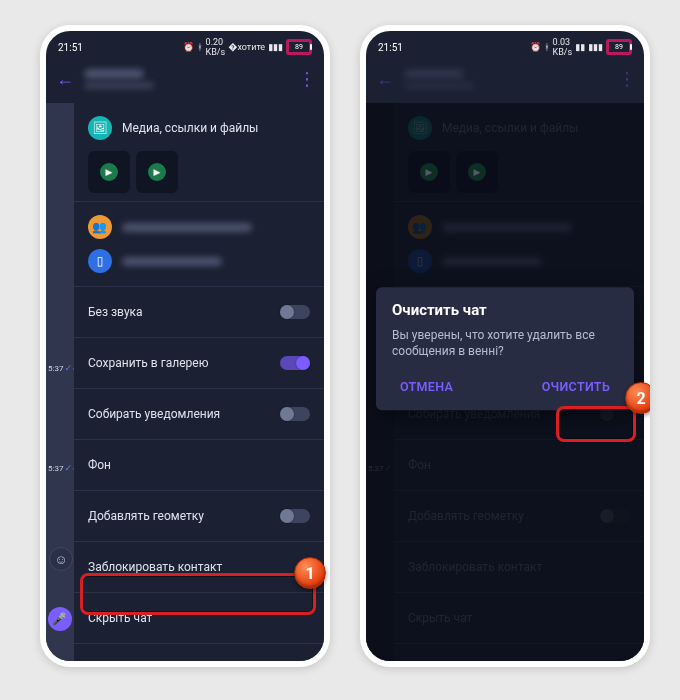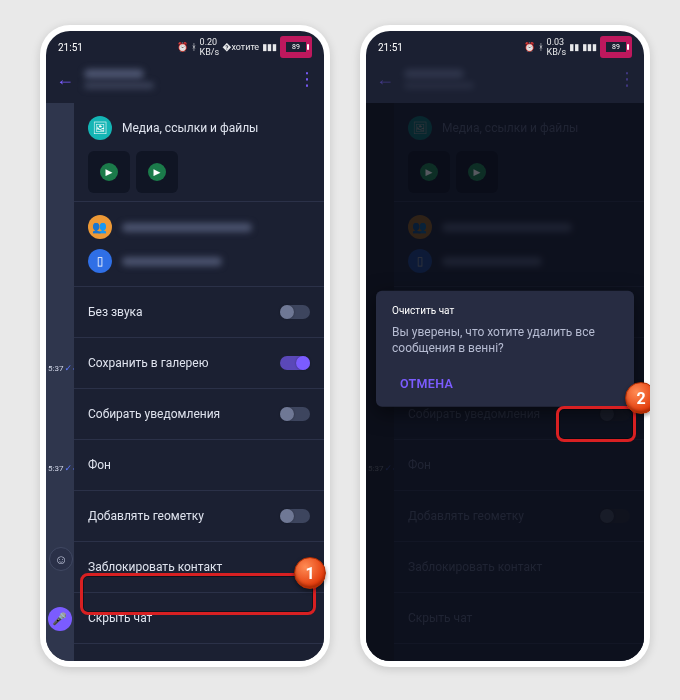--- a/index.html
+++ b/index.html
@@ -18,21 +18,21 @@
   html,body{margin:0;padding:0;background:#e9e9e9;font-family:Roboto,Arial,sans-serif;}
   .canvas{width:680px;height:700px;position:relative;background:#e9e9e9;}
   .phone{position:absolute;top:25px;width:290px;height:642px;border-radius:30px;background:#fff;box-shadow:0 2px 10px rgba(0,0,0,0.15);overflow:hidden;}
   .phone.left{left:40px;}
   .phone.right{left:360px;}
   .screen{position:absolute;inset:6px;border-radius:24px;overflow:hidden;background:var(--bg);}
   
   .statusbar{height:20px;display:flex;justify-content:space-between;align-items:center;padding:6px 12px 0;font-size:10px;color:#fff;}
   .statusbar .sb-right{display:flex;gap:3px;align-items:center;}
   .sb-ico{font-size:9px;opacity:.9}
-  .battery{border:6px solid #be185d;border-radius:3px;width:20px;height:10px;position:relative;display:flex;align-items:center;justify-content:center;font-size:7px;color:#fff;}
+  .battery{border:3px solid #be185d;border-radius:3px;width:20px;height:10px;position:relative;display:flex;align-items:center;justify-content:center;font-size:7px;color:#fff;}
   .battery::after{content:"";position:absolute;right:-3px;top:2px;width:2px;height:6px;background:#fff;border-radius:1px;}
   .battery .fill{position:absolute;left:1px;top:1px;bottom:1px;width:70%;background:#e6b83a;border-radius:1px;z-index:-1;}
   
   .header{height:44px;display:flex;align-items:center;gap:10px;padding:0 10px;}
   .back{color:var(--accent);font-size:18px;font-weight:600;}
   .htitle{flex:1;}
   .blur-line{height:10px;border-radius:5px;background:#4b536e;filter:blur(3px);}
   .blur-line.short{width:70px;height:7px;margin-top:3px;background:#3a4158;}
   .dots{width:16px;text-align:center;color:var(--accent);font-size:18px;line-height:18px;}
   
@@ -60,21 +60,21 @@
   .chat-strip .plusbtn{bottom:90px;width:22px;height:22px;border-radius:50%;border:1px solid #404862;display:flex;align-items:center;justify-content:center;color:#c0c6dc;font-size:13px;background:#2a3048;position:absolute;left:3px;}
   
   .settings-area{position:absolute;left:28px;right:0;top:0;bottom:0;background:var(--bg);}
   
   .hl-box{position:absolute;border:3px solid var(--hl);border-radius:8px;pointer-events:none;box-shadow:0 0 0 1px rgba(0,0,0,.4) inset;}
   
   .badge{position:absolute;width:30px;height:30px;border-radius:50%;background:radial-gradient(circle at 35% 30%, #ff8c55, #e23a0a 70%);color:#fff;display:flex;align-items:center;justify-content:center;font-weight:700;font-size:16px;box-shadow:0 2px 4px rgba(0,0,0,.4), inset 0 -2px 3px rgba(0,0,0,.3);border:1px solid #b02c00;}
   
   .dimmer{position:absolute;inset:0;background:rgba(8,10,20,.68);}
   .dialog{position:absolute;left:10px;right:10px;top:44%;transform:translateY(-50%);background:#272c42;border-radius:6px;padding:14px 16px 10px;box-shadow:0 6px 20px rgba(0,0,0,.5);}
-  .dlg-title{color:#fff;font-size:10px;font-weight:400;margin-bottom:8px;}
+  .dlg-title{color:#fff;font-size:15px;font-weight:700;margin-bottom:8px;}
   .dlg-body{color:#b6bcd2;font-size:12px;line-height:1.35;margin-bottom:14px;}
   .dlg-actions{display:flex;justify-content:space-between;gap:16px;}
   .dlg-btn{color:var(--accent);font-size:12.5px;font-weight:600;letter-spacing:.3px;padding:6px 8px;}
   .dimmed-settings .label{color:#535a74;}
   .dimmed-settings .icon-circle{filter:brightness(.55);}
   .dimmed-settings .toggle{filter:brightness(.55);}
 </style>
 </head>
 <body>
 
@@ -266,20 +266,21 @@
 
         </div>
 
         <div class="dimmer"></div>
 
         <div class="dialog">
           <div class="dlg-title">Очистить чат</div>
           <div class="dlg-body">Вы уверены, что хотите удалить все сообщения в венні?</div>
           <div class="dlg-actions">
             <span class="dlg-btn">ОТМЕНА</span>
+            <span class="dlg-btn">ОЧИСТИТЬ</span>
           </div>
         </div>
       </div>
     </div>
 
     <div class="hl-box" style="left:196px;top:381px;width:74px;height:30px;"></div>
     <div class="badge" style="left:265px;top:357px;">2</div>
   </div>
 
 </div>

